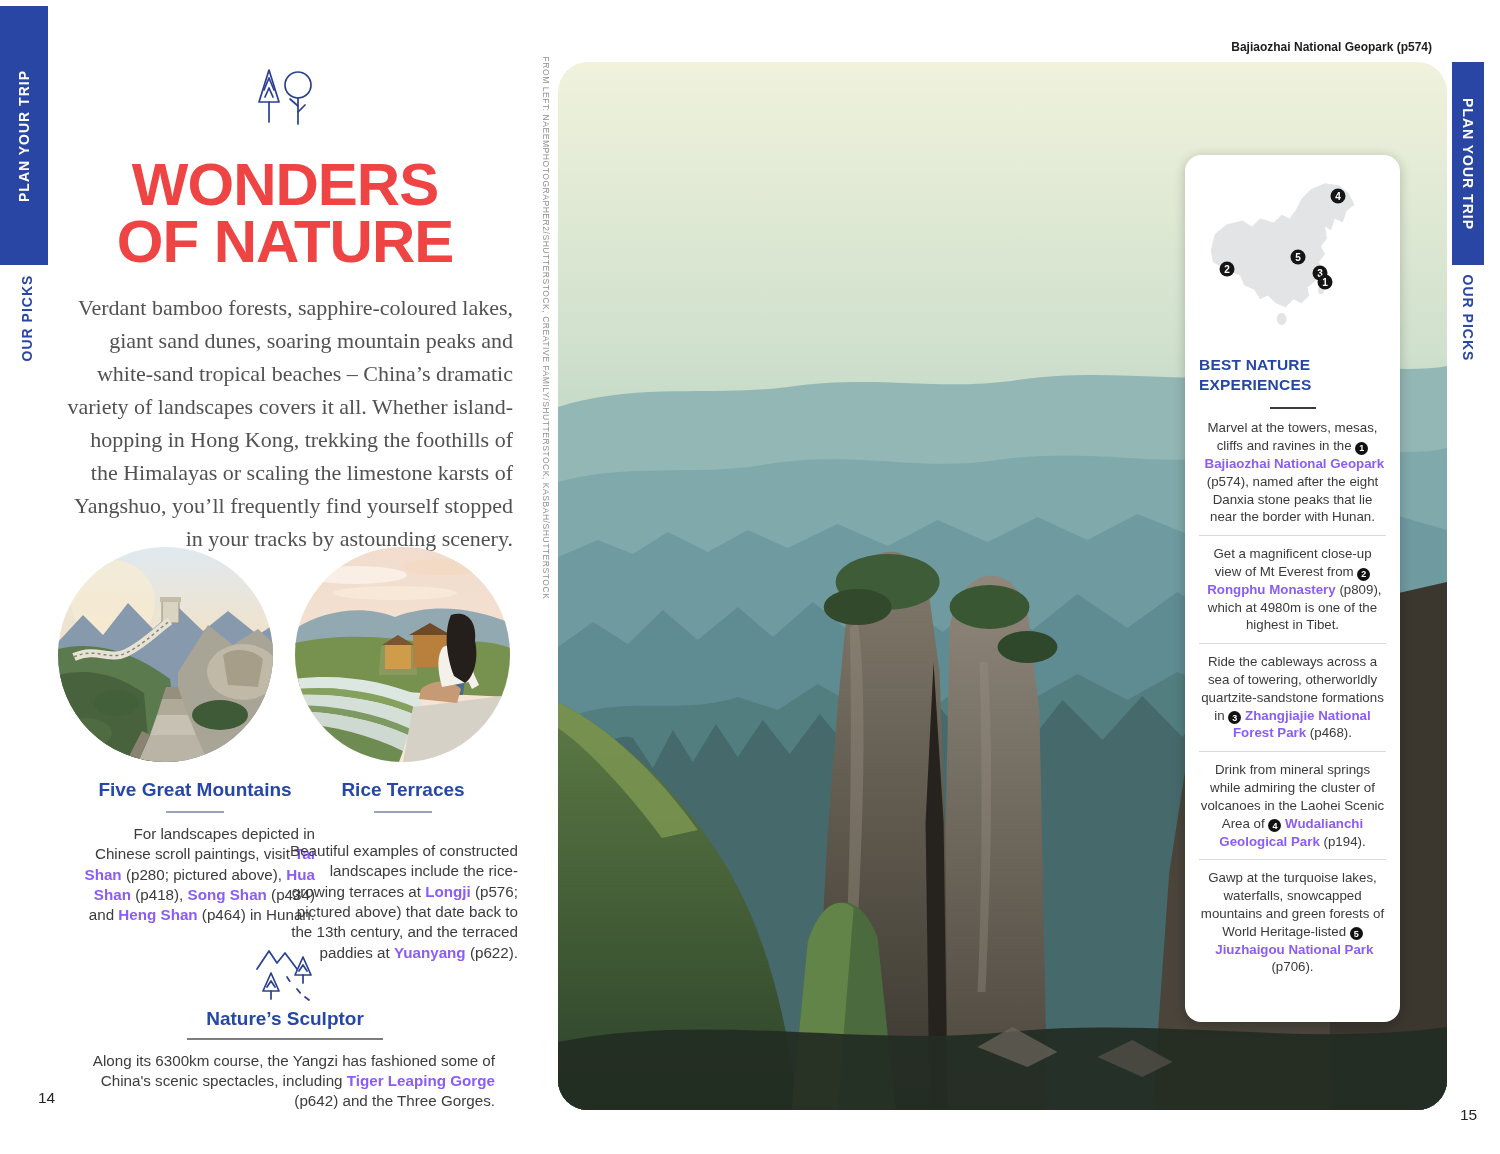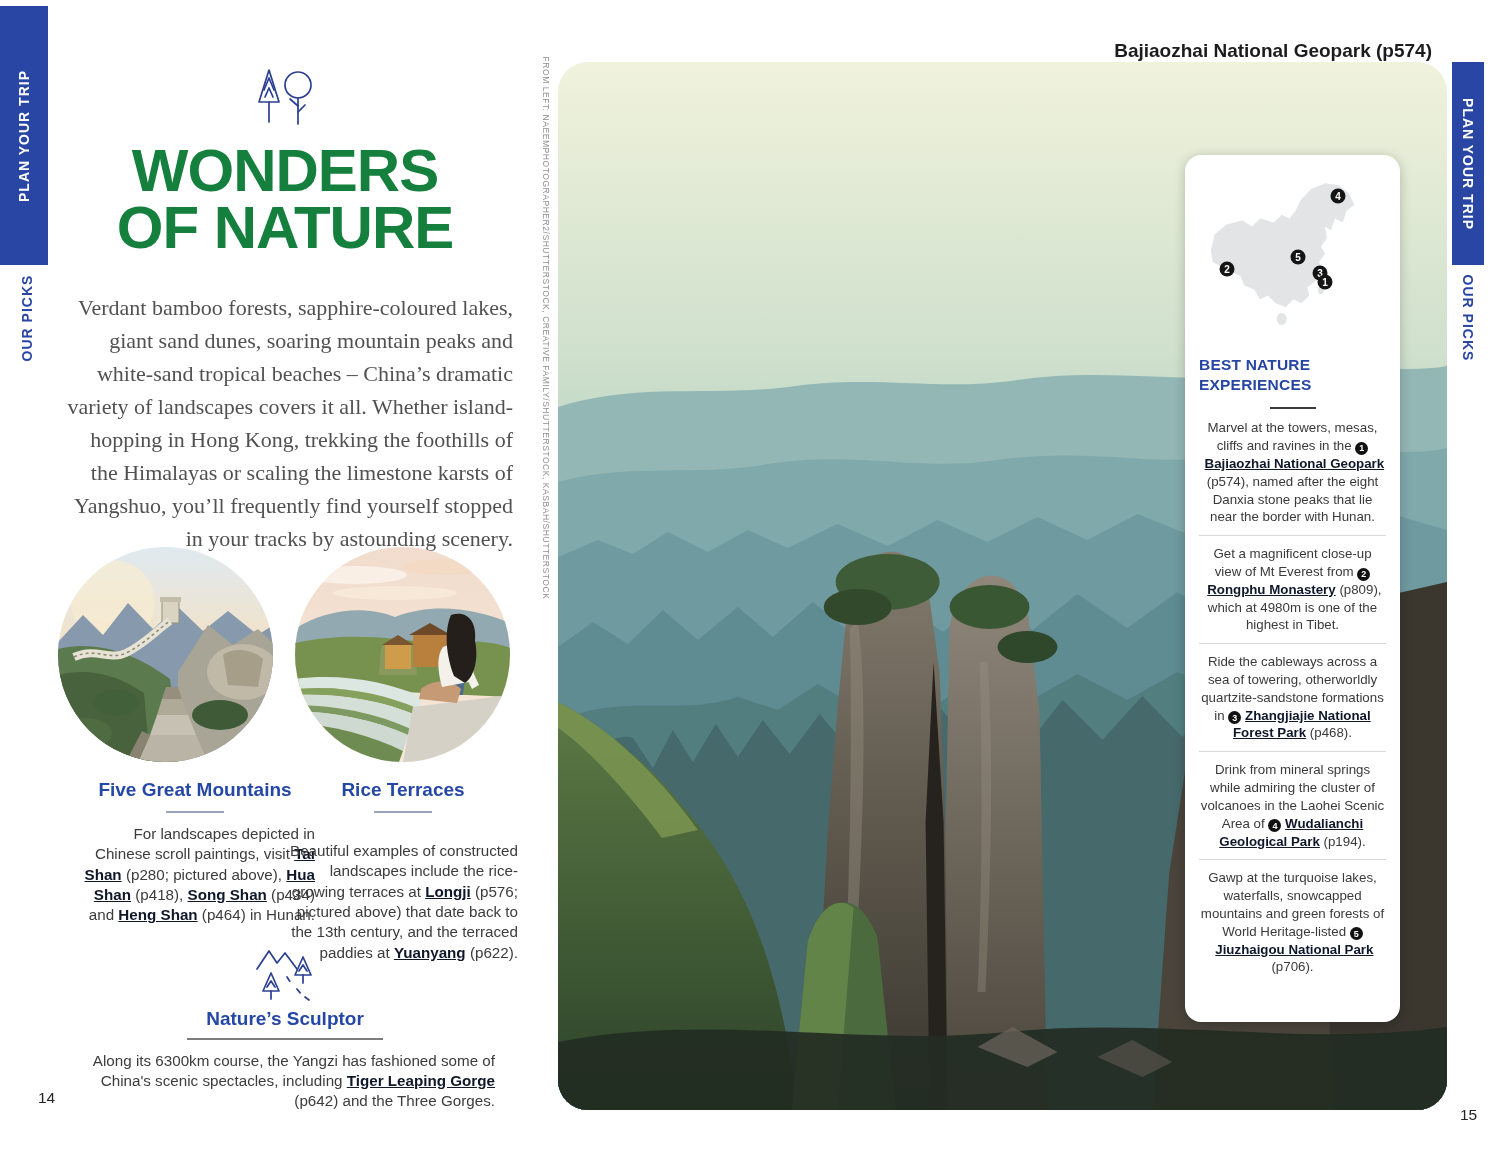--- a/index.html
+++ b/index.html
@@ -8,31 +8,31 @@
   .abs{position:absolute;}
   
   .vwrap{position:absolute;display:flex;align-items:center;justify-content:center;}
   .vwrap>span{white-space:nowrap;display:block;}
   .rot-ccw>span{transform:rotate(-90deg);}
   .rot-cw>span{transform:rotate(90deg);}
   .bluebar{background:#2946a5;}
   .bartext{color:#ffffff;font-weight:bold;font-size:14px;letter-spacing:1px;}
   .pickstext{color:#2946a5;font-weight:bold;font-size:14px;letter-spacing:1px;}
   
-  .title{color:#15803d;font-weight:800;font-size:60px;line-height:.95;text-align:center;letter-spacing:-1px;}
+  .title{color:#ef4444;font-weight:800;font-size:60px;line-height:.95;text-align:center;letter-spacing:-1px;margin-top:14px;}
   .intro{font-family:Liberation Serif, serif;color:#515151;font-size:22px;line-height:1.5;text-align:right;}
   .circle{position:absolute;width:215px;height:215px;border-radius:50%;overflow:hidden;}
   .feat-h{color:#2547a6;font-weight:bold;font-size:19px;text-align:center;}
   .feat-div{height:2px;background:#9aa3bb;width:58px;margin:10px auto 0;}
   .feat-body{color:#3c3c3c;font-size:15.2px;line-height:1.34;text-align:right;}
-  .feat-body .b,.card-item .b{font-weight:bold;color:#0f172a;text-decoration:underline;}
+  .feat-body .b,.card-item .b{font-weight:bold;color:#8b5cf6;}
   .sculpt-div{height:1.5px;background:#7d7d7d;width:196px;margin:8px auto 0;}
   .pagenum{font-size:15.5px;color:#242424;}
   
-  .photo-caption{font-weight:bold;font-size:19px;color:#1c1c1c;text-align:right;}
+  .photo-caption{font-weight:bold;font-size:12px;color:#1c1c1c;text-align:right;}
   .credit{color:#8f8f8f;font-size:8.5px;letter-spacing:.55px;}
   .photo{position:absolute;left:558px;top:62px;width:889px;height:1048px;border-radius:30px;overflow:hidden;}
   .card{position:absolute;left:1185px;top:155px;width:215px;height:867px;background:#ffffff;border-radius:16px;
         box-shadow:0 2px 12px rgba(0,0,0,.22);padding:12px 14px;box-sizing:border-box;z-index:5;}
   .mapbox{position:relative;width:187px;height:180px;}
   .marker{position:absolute;width:15px;height:15px;border-radius:50%;background:#151515;color:#fff;
           font-size:10px;font-weight:bold;display:flex;align-items:center;justify-content:center;
           transform:translate(-50%,-50%);}
   .card-h{color:#2746a4;font-weight:bold;font-size:15.5px;line-height:1.3;text-align:left;letter-spacing:.2px;margin-top:8px;}
   .card-hdiv{height:2px;background:#3a3a3a;width:46px;margin:12px auto 10px;}

